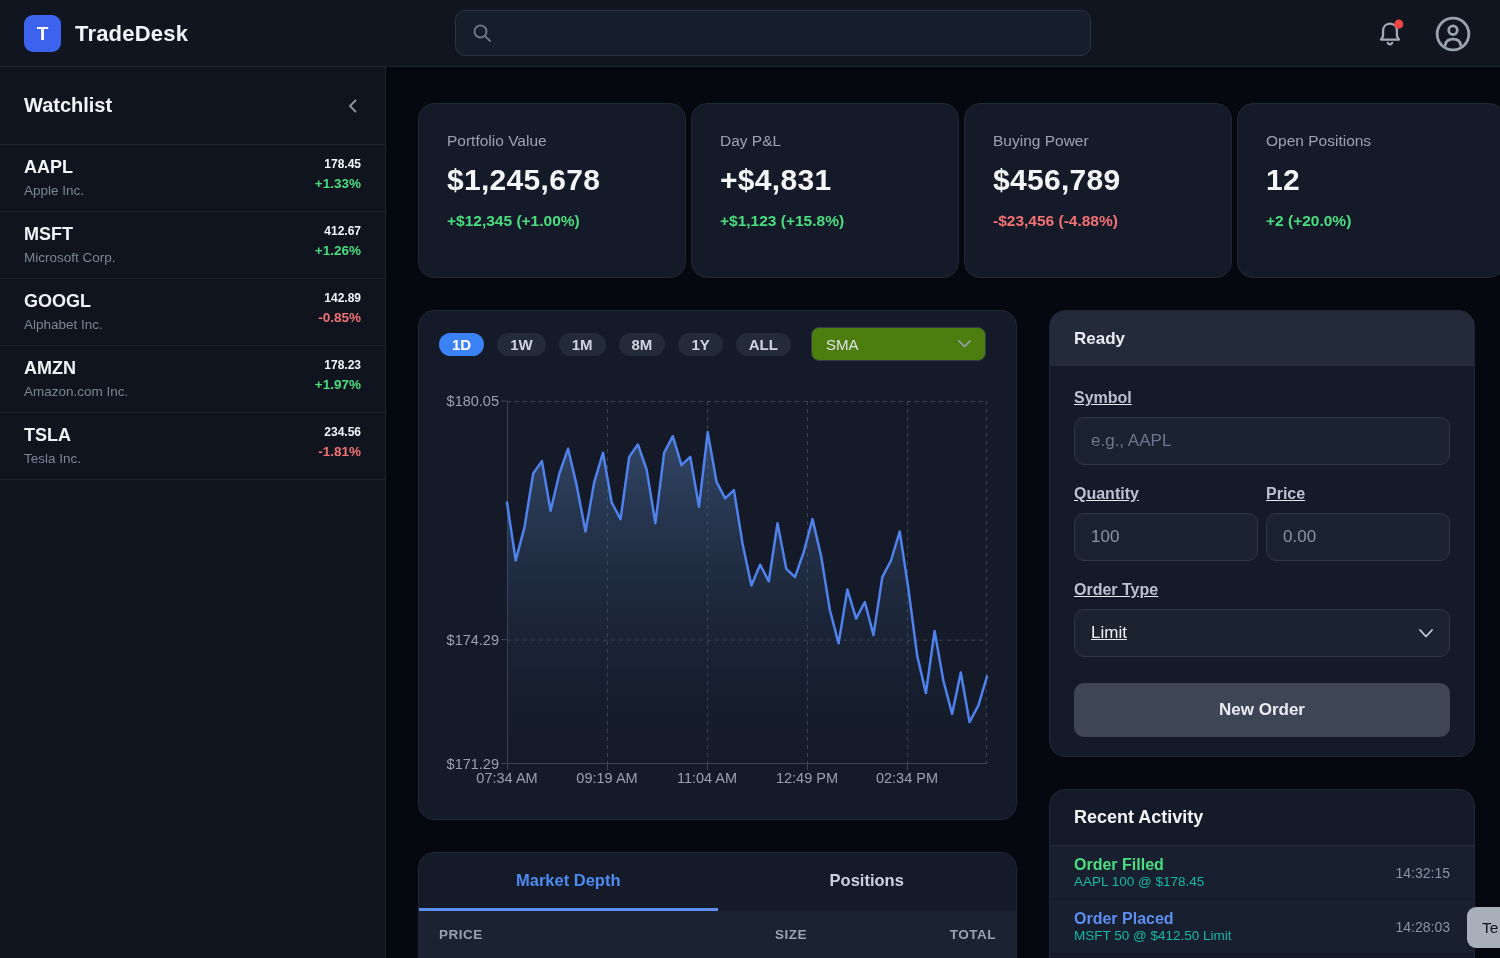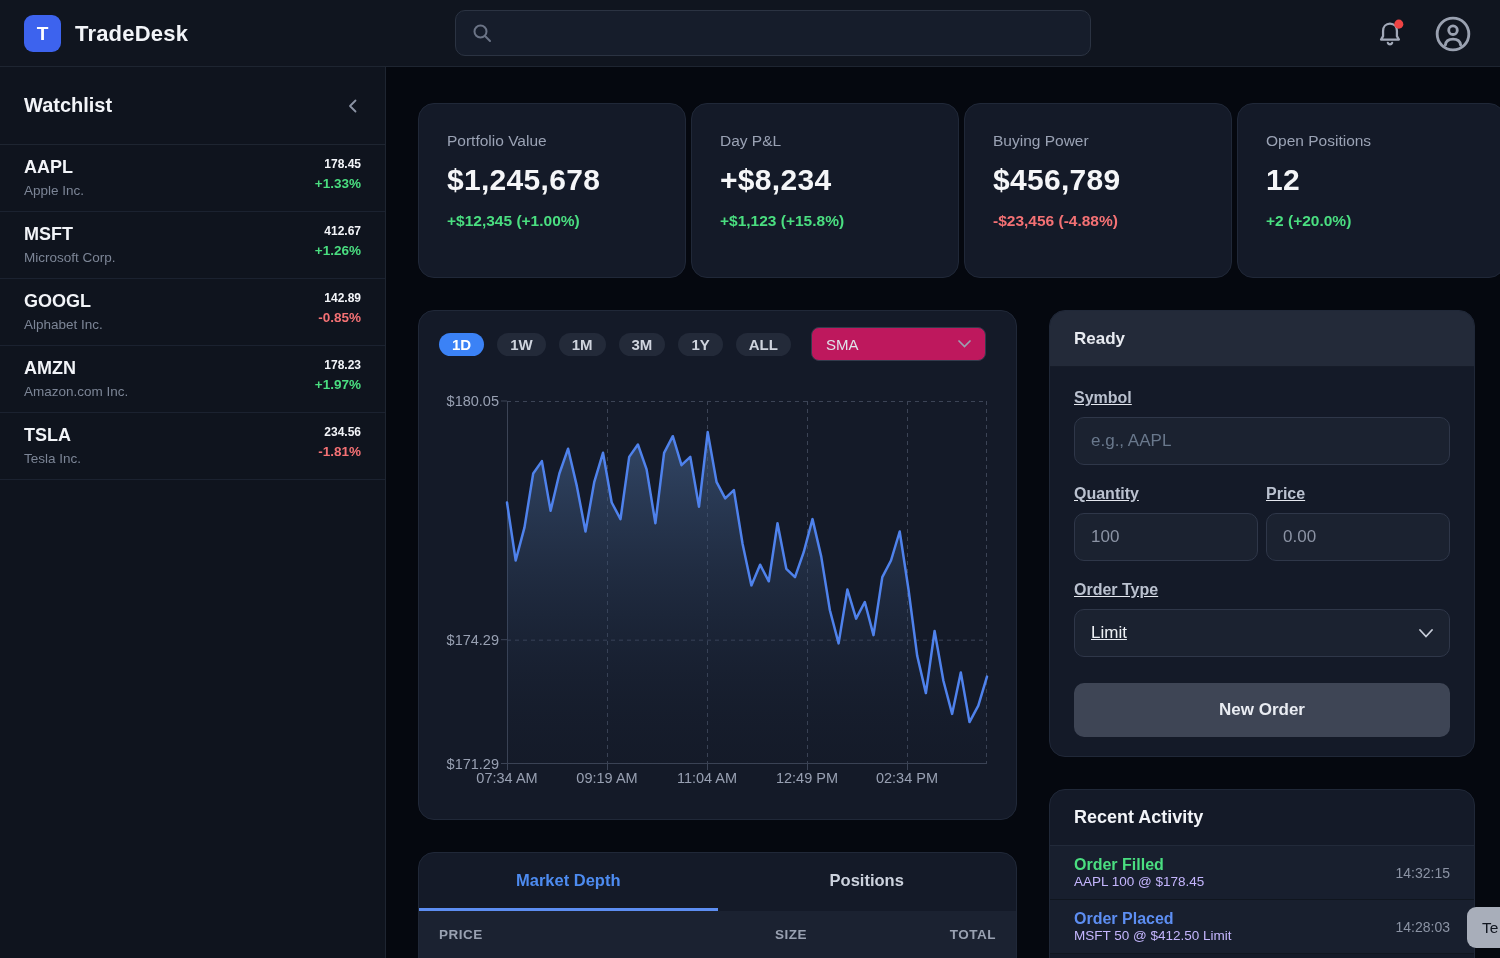--- a/index.html
+++ b/index.html
@@ -46,21 +46,21 @@
   .stat-value { font-size:30px; font-weight:800; color:#f5f6f8; margin-top:13px; letter-spacing:.3px; }
   .stat-change { font-size:15.5px; font-weight:700; margin-top:15px; }
 
   
   .chart-card { position:absolute; left:418px; top:310px; width:599px; height:510px; overflow:hidden; }
   .chart-toolbar { position:absolute; left:20px; top:16px; display:flex; align-items:center;
     gap:13px; white-space:nowrap; }
   .tf-btn { height:23px; padding:0 13px; border-radius:16px; border:none; cursor:pointer;
     background:#232a39; color:#cfd4de; font-size:15px; font-weight:600; font-family:inherit; }
   .tf-btn.active { background:#3b82f6; color:#fff; }
-  .indicator-select { margin-left:7px; width:175px; height:34px; background:#be185d;
+  .indicator-select { margin-left:7px; width:175px; height:34px; background:#4d7c0f;
     border:1px solid #333b4c; border-radius:8px; padding:0 14px; display:flex;
     align-items:center; justify-content:space-between; cursor:pointer;
     font-size:15px; color:#dfe3ea; }
   .y-labels { position:absolute; left:0; top:90px; width:80px; height:363px; }
   .y-labels div { position:absolute; right:0; transform:translateY(-50%);
     font-size:14.5px; color:#98a0b2; }
   .plot { position:absolute; left:88px; top:90px; width:480px; height:363px; }
   .plot svg { overflow:visible; }
   .x-labels { position:absolute; left:88px; top:459px; width:480px; }
   .x-labels div { position:absolute; transform:translateX(-50%); font-size:14.5px; color:#98a0b2; }
@@ -97,21 +97,21 @@
     border-radius:10px; font-size:17px; font-weight:700; color:#e9ecf2; cursor:pointer; font-family:inherit; }
 
   
   .activity-card { position:absolute; left:1049px; top:789px; width:426px; height:220px; overflow:hidden; }
   .activity-header { height:56px; display:flex; align-items:center; padding:0 24px;
     font-size:18px; font-weight:700; color:#f2f4f8; border-bottom:1px solid #222a3a; }
   .act-row { min-height:54px; background:#181f2e; border-bottom:1px solid #10161f;
     padding:9px 24px; display:flex; align-items:center; justify-content:space-between; }
   .act-title { font-size:16px; font-weight:600; }
   .act-title.green { color:#4ade80; } .act-title.blue { color:#5d8ef2; }
-  .act-detail { font-size:13.5px; color:#c4b5fd; }
+  .act-detail { font-size:13.5px; color:#14b8a6; }
   .act-time { font-size:14px; color:#8b93a4; }
 
   
   .toast { position:absolute; left:1467px; top:907px; width:90px; height:41px;
     background:#a8aeba; border-radius:9px; color:#10151f; font-size:15.5px; font-weight:500;
     line-height:41px; padding-left:15px; }
 </style>
 </head>
 <body>
 
@@ -210,42 +210,42 @@
 </div>
 
 <div class="stats-row" id="stats-row">
     <div class="card stat-card">
       <div class="stat-label">Portfolio Value</div>
       <div class="stat-value">$1,245,678</div>
       <div class="stat-change up">+$12,345 (+1.00%)</div>
     </div>
     <div class="card stat-card">
       <div class="stat-label">Day P&amp;L</div>
-      <div class="stat-value">+$8,234</div>
+      <div class="stat-value">+$4,831</div>
       <div class="stat-change up">+$1,123 (+15.8%)</div>
     </div>
     <div class="card stat-card">
       <div class="stat-label">Buying Power</div>
       <div class="stat-value">$456,789</div>
       <div class="stat-change down">-$23,456 (-4.88%)</div>
     </div>
     <div class="card stat-card">
       <div class="stat-label">Open Positions</div>
       <div class="stat-value">12</div>
       <div class="stat-change up">+2 (+20.0%)</div>
     </div>
   </div>
 
 <div class="card chart-card">
   <div class="chart-toolbar">
     <span id="timeframe-group" style="display:flex;gap:13px">
         <button class="tf-btn active">1D</button>
         <button class="tf-btn">1W</button>
         <button class="tf-btn">1M</button>
-        <button class="tf-btn">3M</button>
+        <button class="tf-btn">8M</button>
         <button class="tf-btn">1Y</button>
         <button class="tf-btn">ALL</button>
       </span>
     <div class="indicator-select">
       <span>SMA</span>
       <span style="display:flex">
         <svg width="13" height="8" viewBox="0 0 13 8">
             <polyline points="1,1 6.5,6.5 12,1" fill="none" stroke="#9aa1b0" stroke-width="1.7" stroke-linecap="round"></polyline>
           </svg>
       </span>

